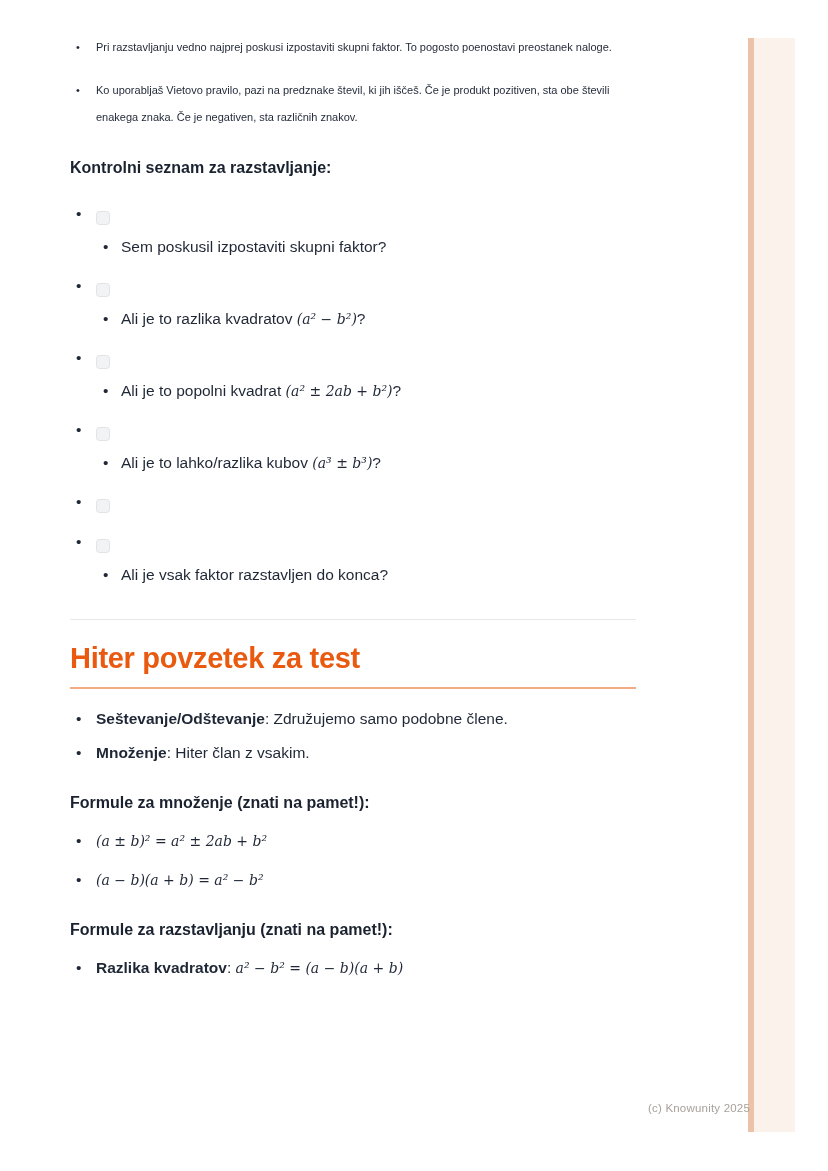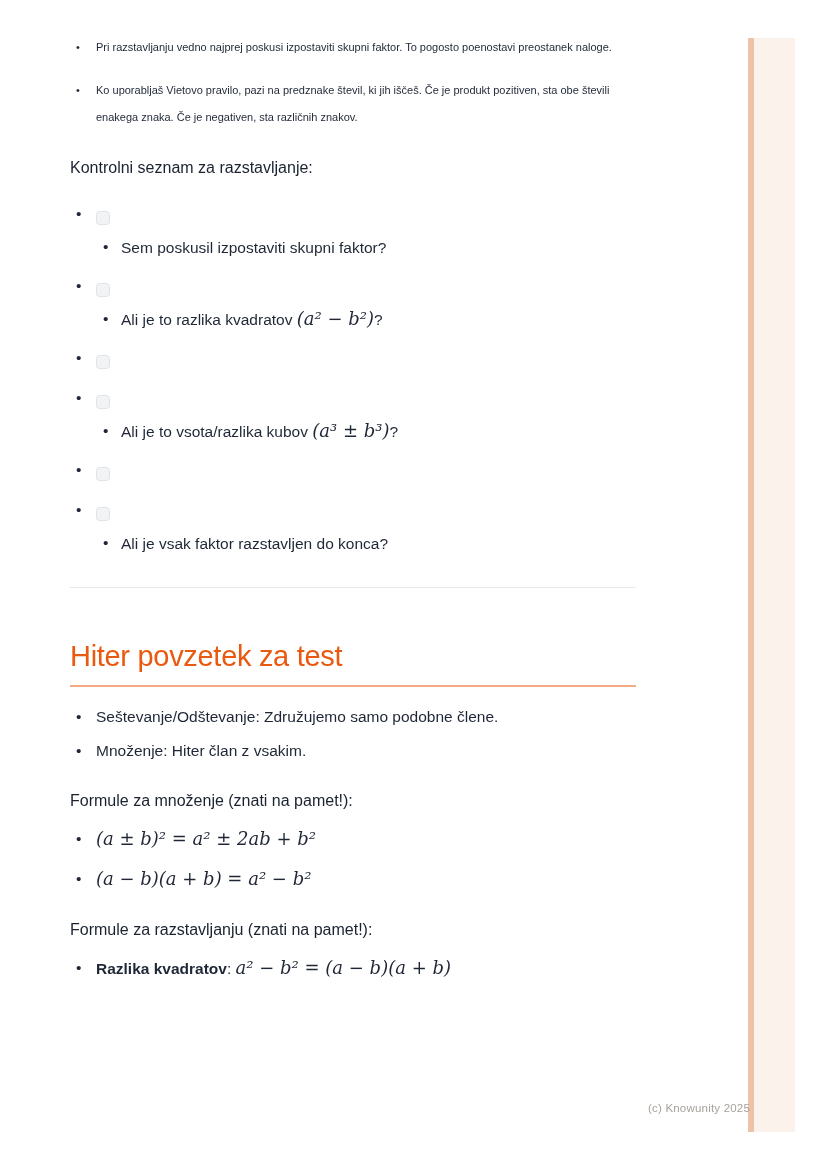--- a/index.html
+++ b/index.html
@@ -39,21 +39,21 @@
     font-size:11px; line-height:27px;
     margin-bottom:16px;
   }
   ul.bullets > li::before {
     content:"\2022";
     position:absolute; left:6px; top:0;
     color:#1f2736;
   }
 
   h3.sub-heading {
-    font-size:16px; font-weight:400;
+    font-size:16px; font-weight:700;
     margin-top:26px; line-height:22px;
     color:#1a2230;
   }
 
   
   .check-item { margin-top:30px; }
   .check-item + .check-item { margin-top:20px; }
   .check-row {
     position:relative; height:20px; padding-left:26px;
   }
@@ -73,48 +73,48 @@
   }
   .check-text-row::before {
     content:"\2022";
     position:absolute; left:33px; top:0;
     color:#1f2736;
   }
 
   .math {
     font-family:"DejaVu Serif", serif;
     font-style:italic;
-    font-size:18px;
+    font-size:14px;
   }
 
   .divider {
     border:none; border-top:1px solid #e7e8ea;
     margin-top:30px;
   }
 
   h1.section-title {
-    margin-top:52px;
-    font-size:29px; font-weight:400;
+    margin-top:22px;
+    font-size:29px; font-weight:700;
     letter-spacing:-0.3px;
     line-height:32px;
   }
   .title-underline {
     height:2px; margin-top:13px;
   }
 
   ul.op-list { list-style:none; margin-top:16px; }
   ul.op-list > li {
     position:relative; padding-left:26px;
     font-size:15.5px; line-height:27px;
     margin-bottom:7px;
   }
   ul.op-list > li::before {
     content:"\2022"; position:absolute; left:6px; top:0; color:#1f2736;
   }
-  ul.op-list strong { font-weight:400;text-align:center; }
+  ul.op-list strong { font-weight:700;text-align:center; }
 
   ul.formula-list { list-style:none; margin-top:14px; }
   ul.formula-list > li {
     position:relative; padding-left:26px;
     line-height:26px; margin-bottom:13px;
     font-size:15.5px;
   }
   ul.formula-list > li::before {
     content:"\2022"; position:absolute; left:6px; top:0; color:#1f2736;
   }
@@ -152,28 +152,31 @@
       </div>
       <div class="check-text-row">
         <span>Ali je to razlika kvadratov </span><span class="math">(a² − b²)</span><span>?</span>
       </div>
     </div>
 
     <div class="check-item">
       <div class="check-row">
         <span class="checkbox"></span>
       </div>
-    </div>
-
-    <div class="check-item">
-      <div class="check-row">
-        <span class="checkbox"></span>
-      </div>
-      <div class="check-text-row">
-        <span>Ali je to vsota/razlika kubov </span><span class="math">(a³ ± b³)</span><span>?</span>
+      <div class="check-text-row">
+        <span>Ali je to popolni kvadrat </span><span class="math">(a² ± 2ab + b²)</span><span>?</span>
+      </div>
+    </div>
+
+    <div class="check-item">
+      <div class="check-row">
+        <span class="checkbox"></span>
+      </div>
+      <div class="check-text-row">
+        <span>Ali je to lahko/razlika kubov </span><span class="math">(a³ ± b³)</span><span>?</span>
       </div>
     </div>
 
 
     <div class="check-item">
       <div class="check-row">
         <span class="checkbox"></span>
       </div>
     </div>
 

